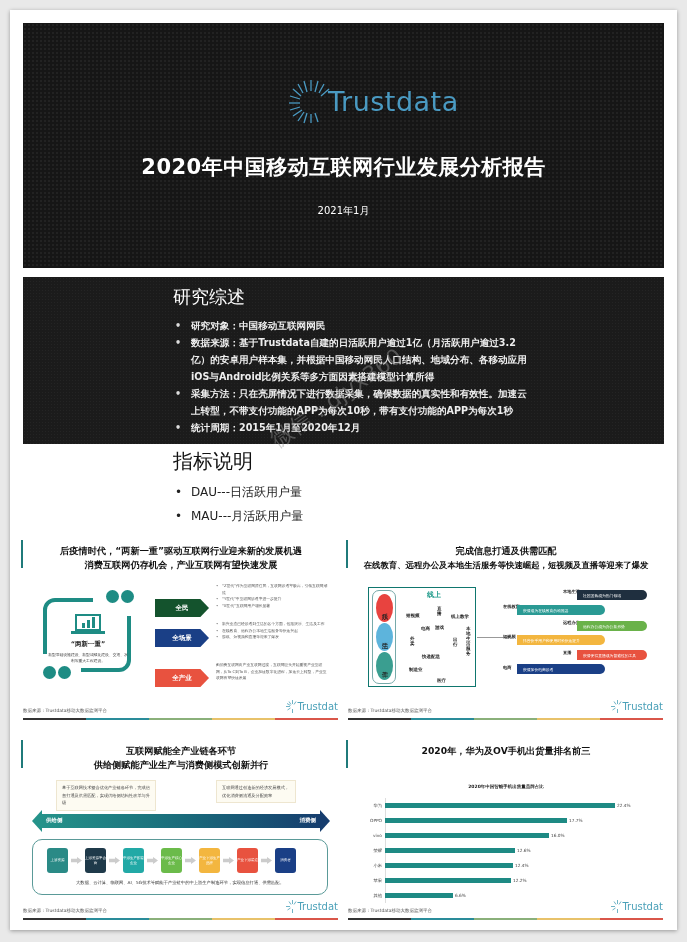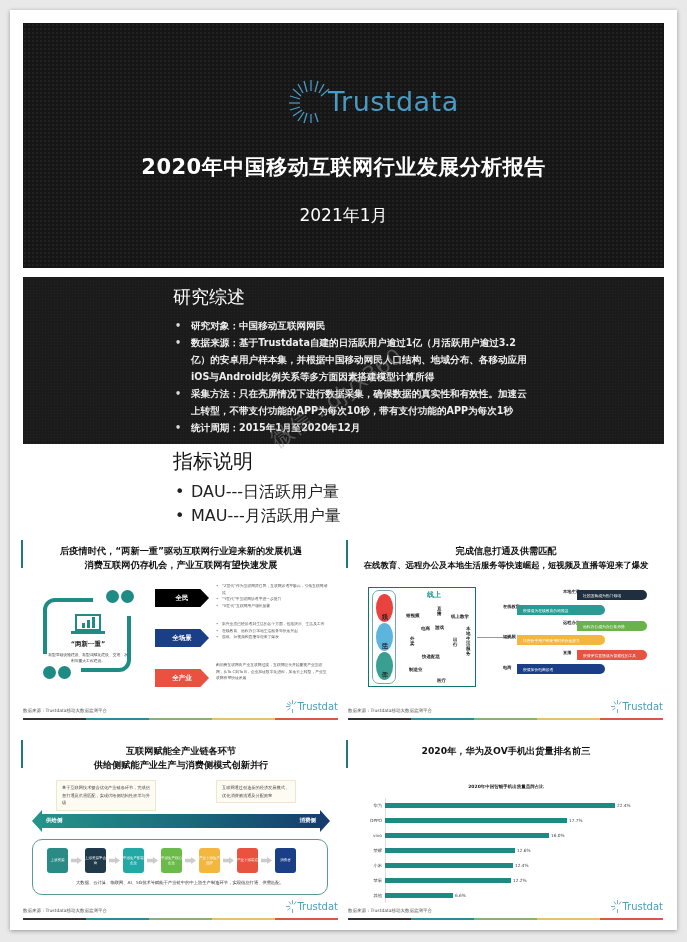--- a/index.html
+++ b/index.html
@@ -7,34 +7,34 @@
   body { font-family: "DejaVu Sans", "Liberation Sans", sans-serif; position: relative; }
   .page { position: absolute; left: 10px; top: 10px; width: 667px; height: 920px; background: #fff; box-shadow: 0 1px 4px rgba(0,0,0,.35); }
 
   
   .cover { position: absolute; left: 23px; top: 23px; width: 641px; height: 245px; background: #161616;
     background-image: radial-gradient(rgba(255,255,255,.05) 1px, transparent 1px); background-size: 4px 4px; }
   .logo-big { position: absolute; left: 265px; top: 55px; display: flex; align-items: center; }
   .logo-big .burst { width: 46px; height: 46px; position: relative; }
   .logo-big .word { color: #4a9ac2; font-size: 27px; font-family: "DejaVu Sans", sans-serif; font-weight: normal; margin-left: -6px; letter-spacing: 0.5px; }
   .cover-title { position: absolute; left: 0; right: 0; top: 130px; text-align: center; color: #fff; font-size: 21px; font-weight: bold; letter-spacing: 0.5px; }
-  .cover-date { position: absolute; left: 0; right: 0; top: 181px; text-align: center; color: #fff; font-size: 17px; }
+  .cover-date { position: absolute; left: 0; right: 0; top: 181px; text-align: center; color: #fff; font-size: 10px; }
 
   
   .overview { position: absolute; left: 23px; top: 277px; width: 641px; height: 167px; background: #1b1b1b;
     background-image: radial-gradient(rgba(255,255,255,.04) 1px, transparent 1px); background-size: 3px 3px; }
   .ov-title { position: absolute; left: 150px; top: 8px; color: #fff; font-size: 18px; }
   .ov-list { position: absolute; left: 150px; top: 40px; width: 360px; list-style: none; font-weight: bold; }
   .ov-list li { color: #eee; font-size: 9.6px; line-height: 17px; padding-left: 18px; position: relative; }
   .ov-list li::before { content: "•"; position: absolute; left: 2px; top: 0; color: #ddd; }
 
   
   .ind-title { position: absolute; left: 173px; top: 448px; font-size: 20px; color: #111; }
   .ind-list { position: absolute; left: 173px; top: 480px; list-style: none; }
-  .ind-list li { font-size: 16px; color: #222; line-height: 24px; padding-left: 18px; position: relative; }
+  .ind-list li { font-size: 12px; color: #222; line-height: 24px; padding-left: 18px; position: relative; }
   .ind-list li::before { content: "•"; position: absolute; left: 2px; color: #222; }
 
   
   .slide { position: absolute; width: 322px; height: 195px; background: #fff; }
   .slide .leftbar { position: absolute; left: 1px; top: 8px; width: 2px; height: 28px; background: #1f7a7a; }
   .slide .s-title { position: absolute; left: 10px; right: 10px; top: 12px; text-align: center; font-size: 9.2px; font-weight: bold; color: #111; line-height: 14px; }
   .slide .src { position: absolute; left: 3px; top: 176px; font-size: 4.5px; color: #555; }
   .slide .mini-logo { position: absolute; right: 4px; top: 168px; display: flex; align-items: center; color: #4aa0b8; font-size: 10px; }
   .slide .mini-logo .burst-s { width: 13px; height: 13px; margin-right: -2px; }
   .slide .footer-line { position: absolute; left: 3px; right: 4px; top: 186px; height: 1.5px; display: flex; }
@@ -158,21 +158,21 @@
   <div class="frame-content">
     <div class="laptop">
       <i style="left:5px;height:5px"></i>
         <i style="left:10px;height:8px"></i>
         <i style="left:15px;height:11px"></i>
     </div>
     <div class="laptop-base"></div>
     <div class="ftitle">“两新一重”</div>
     <div class="fdesc">新型基础设施建设、新型城镇化建设、交通、水利等重大工程建设。</div>
   </div>
-  <div class="tag" style="top:57px;background:#000000;">全民</div>
+  <div class="tag" style="top:67px;background:#14532d;">全民</div>
   <div class="tag-desc" style="top:51px;">
     <div>“Z世代”作为互联网原住民，互联网渗透率极高，引领互联网潮流</div>
       <div>“Y世代”中互联网渗透率进一步提升</div>
       <div>“X世代”互联网用户增长显著</div>
   </div>
   <div class="tag" style="top:97px;background:#1a3f86;">全场景</div>
   <div class="tag-desc" style="top:89px;">
     <div>新兴业态已经渗透到生活的各个方面，包括娱乐、生活及工作</div>
       <div>在线教育、远程办公本地生活服务等快速兴起</div>
       <div>游戏、短视频和直播等迎来了爆发</div>

